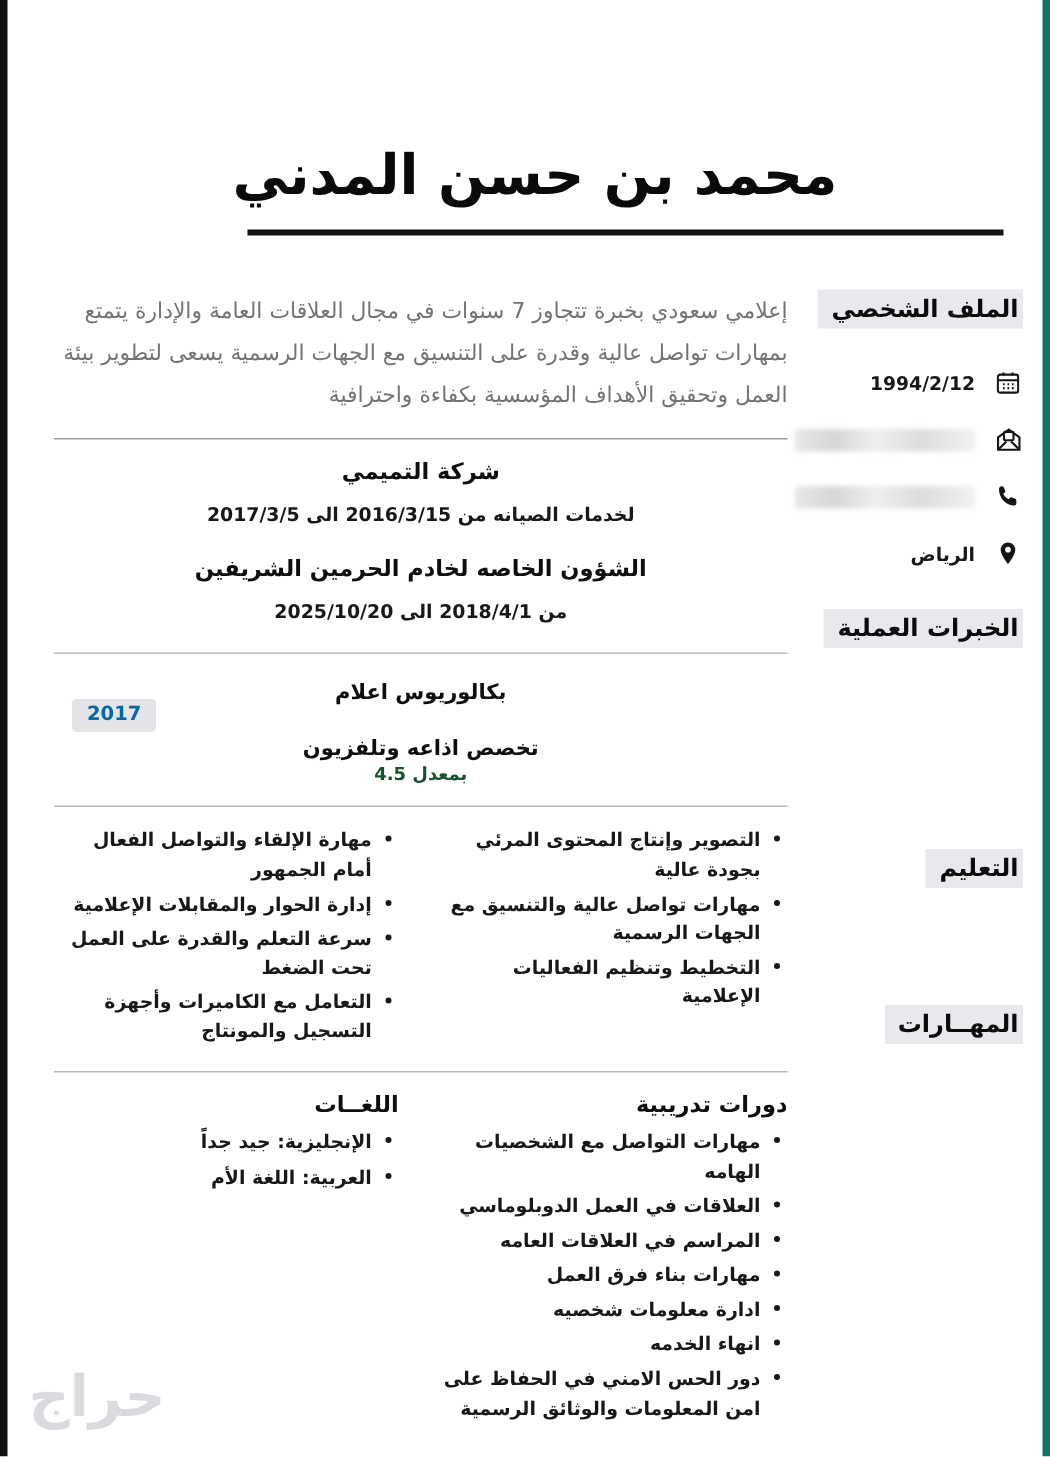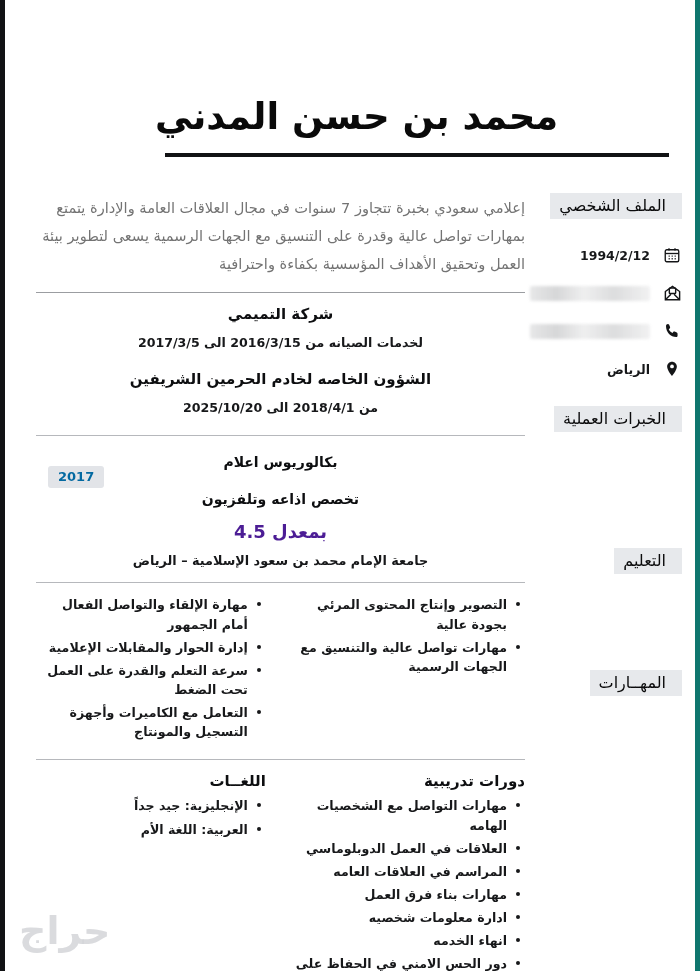--- a/index.html
+++ b/index.html
@@ -68,33 +68,33 @@
     right: 165px;
     left: 26px;
   }
 
   
   .chip {
     display: inline-block;
     background: #e7e9ec;
     color: #0b0b0c;
     font-size: 16px;
-    font-weight: 400;
-    padding: 3px 16px 4px 9px;
+    font-weight: 700;
+    padding: 3px 3px 4px 9px;
     white-space: nowrap;
     line-height: 1.2;
   }
   .chip-row {
     position: absolute;
     right: 8px;
     text-align: right;
   }
   #chip-profile  { top: 5px; }
   #chip-exp      { top: 218px; }
-  #chip-edu      { top: 360px; }
+  #chip-edu      { top: 378px; }
   #chip-skills   { top: 482px; }
 
   
   .contact-list {
     position: absolute;
     top: 48px;
     right: 0;
     left: 0;
   }
   .contact-row {
@@ -179,24 +179,24 @@
   .edu-wrap { position: relative; }
   .edu-lines { text-align: center; }
   .edu-degree {
     font-size: 14px;
     font-weight: 700;
     color: #0d0e10;
     line-height: 1.48;
     margin-top: 16px;
   }
   .edu-gpa {
-    font-size: 18px;
-    font-weight: 700;
-    color: #4c1d95;
-    margin-top: 12px;
+    font-size: 12px;
+    font-weight: 700;
+    color: #14532d;
+    margin-top: 0;
     direction: rtl;
   }
   .edu-univ {
     font-size: 12.8px;
     font-weight: 700;
     color: #17181a;
     margin-top: 11px;
   }
   .year-badge {
     position: absolute;
@@ -371,32 +371,32 @@
       </div>
 
       <div class="rule thin"></div>
 
       <div class="block edu-wrap">
         <div class="year-badge">2017</div>
         <div class="edu-lines">
           <div class="edu-degree">بكالوريوس اعلام</div>
           <div class="edu-degree">تخصص اذاعه وتلفزيون</div>
           <div class="edu-gpa">بمعدل 4.5</div>
-          <div class="edu-univ">جامعة الإمام محمد بن سعود الإسلامية – الرياض</div>
         </div>
       </div>
 
       <div class="rule thin"></div>
 
       <div class="block">
         <div class="cols">
           <div class="col">
             <ul class="bul">
               <li>التصوير وإنتاج المحتوى المرئي بجودة عالية</li>
               <li>مهارات تواصل عالية والتنسيق مع الجهات الرسمية</li>
+              <li>التخطيط وتنظيم الفعاليات الإعلامية</li>
             </ul>
           </div>
           <div class="col">
             <ul class="bul">
               <li>مهارة الإلقاء والتواصل الفعال أمام الجمهور</li>
               <li>إدارة الحوار والمقابلات الإعلامية</li>
               <li>سرعة التعلم والقدرة على العمل تحت الضغط</li>
               <li>التعامل مع الكاميرات وأجهزة التسجيل والمونتاج</li>
             </ul>
           </div>

